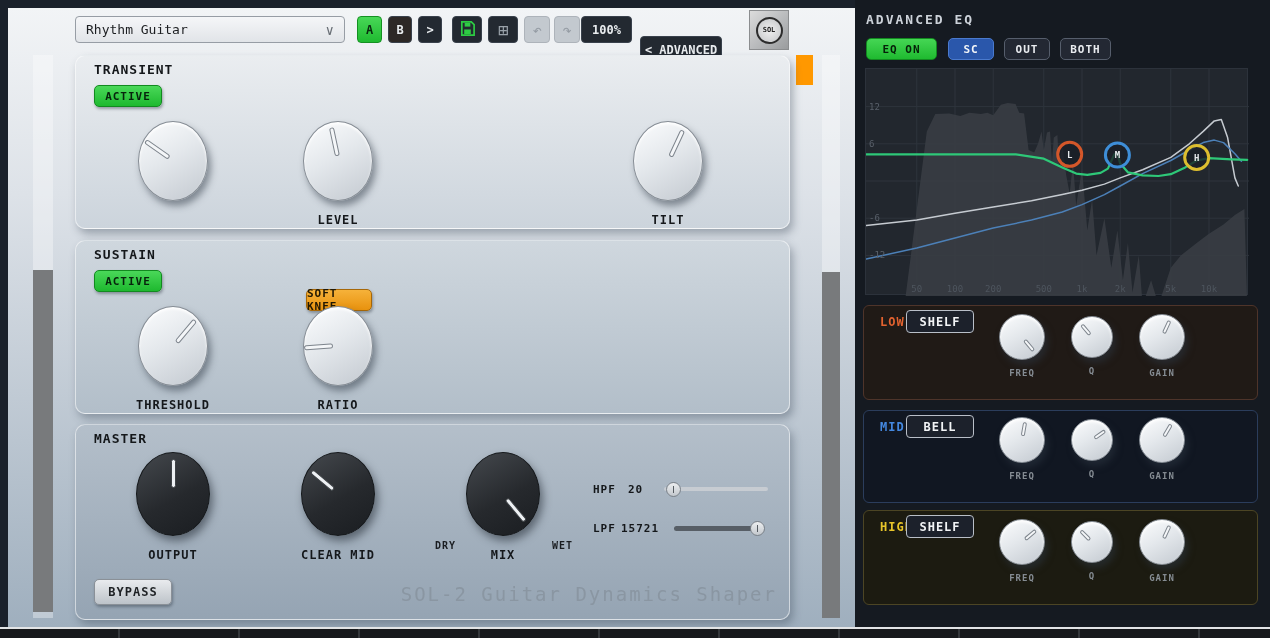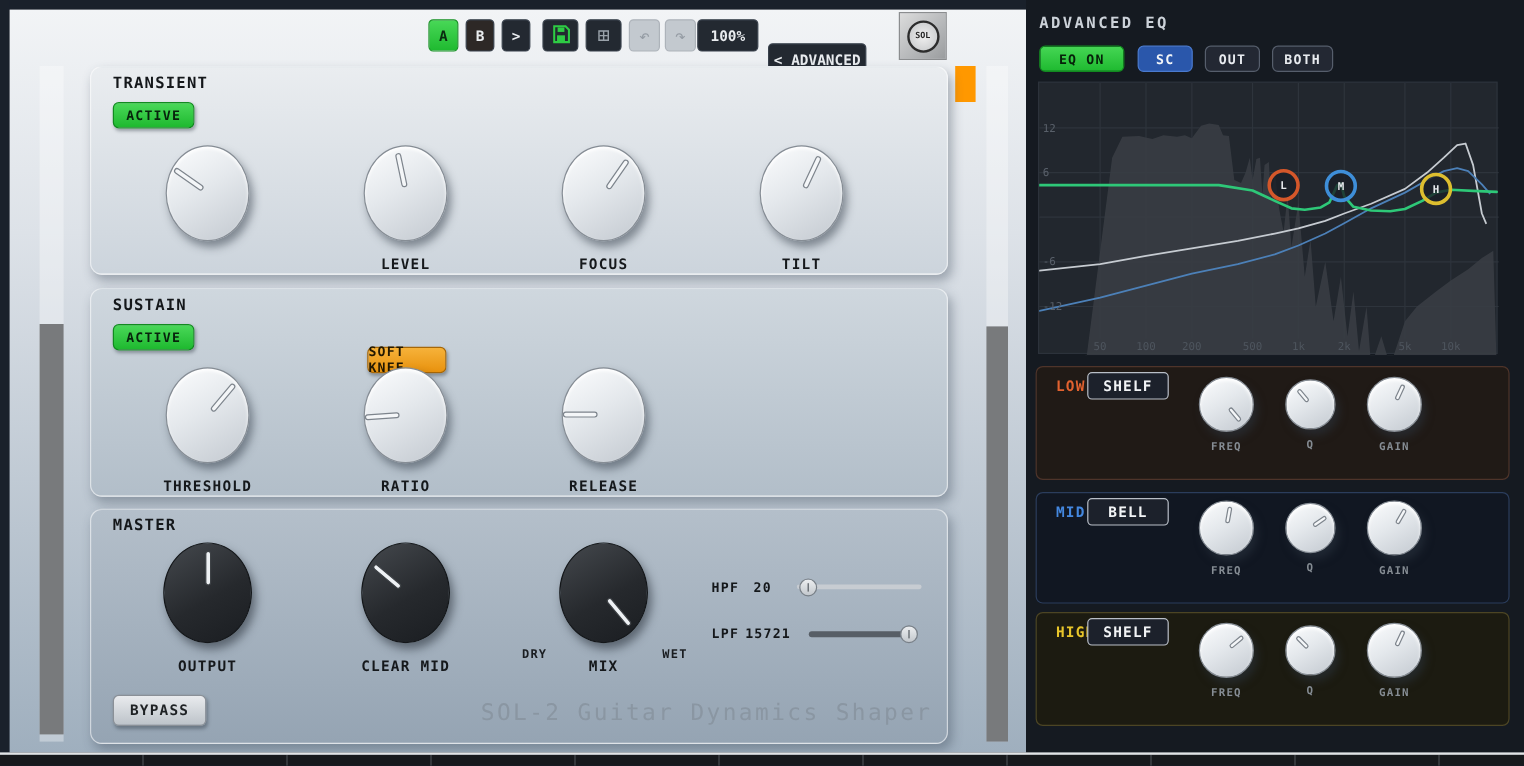--- a/index.html
+++ b/index.html
@@ -112,20 +112,24 @@
     border-top:2px solid #e2e4e6; }
   .edge-left { position:absolute; left:0; top:0; width:8px; height:638px; background:#1a212b; }
 </style>
 </head>
 <body>
 
 <div class="edge-left"></div>
 
 <div id="main-panel">
 
+  <div class="dropdown">
+    <span>Rhythm Guitar</span>
+    <span style="color:#6a7077;font-size:14px;">∨</span>
+  </div>
   <div class="tbtn green" style="left:349px;width:25px;">
       <span>A</span>
     </div>
   <div class="tbtn brown" style="left:380px;width:24px;">
       <span>B</span>
     </div>
   <div class="tbtn" style="left:410px;width:24px;">
       <span>&gt;</span>
     </div>
   <div class="tbtn" style="left:444px;width:30px;">
@@ -180,28 +184,20 @@
       <div class="knob-label">DRIVE</div>
     </div>
     <div class="knob-block" style="left:202px;top:65px;">
       <div class="knob light k-lg">
           <div class="rot" style="transform: rotate(-12deg);">
             <div class="ptr"></div>
           </div>
         </div>
       <div class="knob-label">LEVEL</div>
     </div>
-    <div class="knob-block" style="left:367px;top:65px;">
-      <div class="knob light k-lg">
-          <div class="rot" style="transform: rotate(35deg);">
-            <div class="ptr"></div>
-          </div>
-        </div>
-      <div class="knob-label">FOCUS</div>
-    </div>
     <div class="knob-block" style="left:532px;top:65px;">
       <div class="knob light k-lg">
           <div class="rot" style="transform: rotate(25deg);">
             <div class="ptr"></div>
           </div>
         </div>
       <div class="knob-label">TILT</div>
     </div>
   </div>
 
@@ -221,28 +217,20 @@
         </div>
       <div class="knob-label">THRESHOLD</div>
     </div>
     <div class="knob-block" style="left:202px;top:65px;">
       <div class="knob light k-lg">
           <div class="rot" style="transform: rotate(-94deg);">
             <div class="ptr"></div>
           </div>
         </div>
       <div class="knob-label">RATIO</div>
-    </div>
-    <div class="knob-block" style="left:367px;top:65px;">
-      <div class="knob light k-lg">
-          <div class="rot" style="transform: rotate(-90deg);">
-            <div class="ptr"></div>
-          </div>
-        </div>
-      <div class="knob-label">RELEASE</div>
     </div>
   </div>
 
   <div class="section" id="sec-master">
     <div class="sec-title">MASTER</div>
     <div class="knob-block" style="left:37px;top:27px;">
       <div class="knob dark k-master">
           <div class="rot" style="transform: rotate(0deg);">
             <div class="ptr"></div>
           </div>

